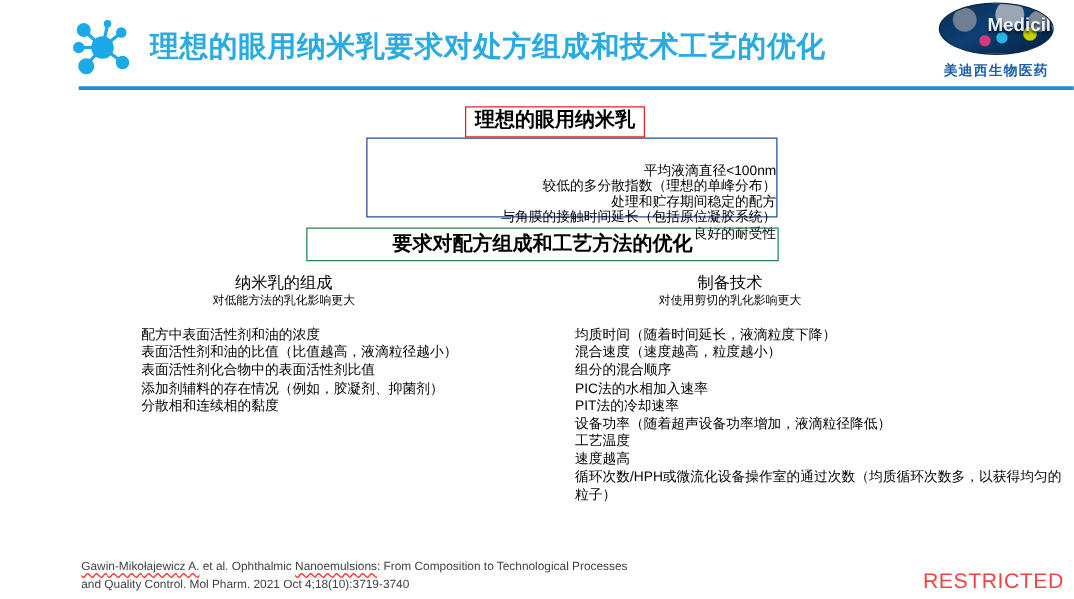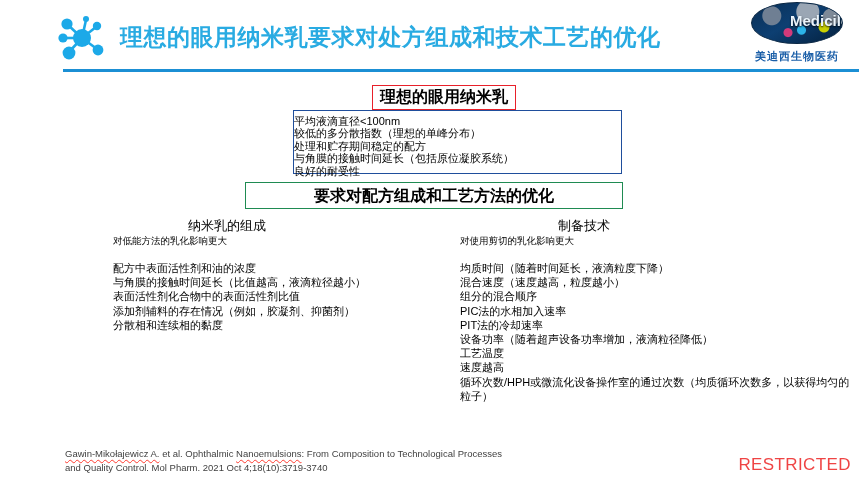--- a/index.html
+++ b/index.html
@@ -106,22 +106,22 @@
   }
 
   
   .blue-box {
     position: absolute;
     left: 270px; top: 110px;
     width: 329px;
     height: 64px;
     border: 1px solid #1F4E9C;
     box-sizing: border-box;
-    text-align: left;
-    padding-top: 4px;
+    text-align: right;
+    padding-top: 20px;
   }
   .blue-box .line {
     font-size: 11px;
     color: #000000;
     line-height: 12.4px;
     white-space: nowrap;
   }
 
   
   .green-box {
@@ -153,20 +153,21 @@
     text-align: center;
     line-height: 16px;
     white-space: nowrap;
   }
   .col-left .col-head  { padding-right: 112px; }
   .col-right .col-head { padding-right: 152px; }
 
   .col-sub {
     font-size: 9.5px;
     color: #000000;
+    text-align: center;
     line-height: 12px;
     margin-top: 1px;
     white-space: nowrap;
   }
   .col-left .col-sub  { padding-right: 112px; }
   .col-right .col-sub { padding-right: 152px; }
 
   .col-list {
     margin-top: 14px;
   }
@@ -259,21 +260,21 @@
     <div class="line">良好的耐受性</div>
   </div>
 
   <div class="green-box">要求对配方组成和工艺方法的优化</div>
 
   <div class="col col-left">
     <div class="col-head">纳米乳的组成</div>
     <div class="col-sub">对低能方法的乳化影响更大</div>
     <div class="col-list">
       <div class="line">配方中表面活性剂和油的浓度</div>
-      <div class="line">与角膜的接触时间延长（比值越高，液滴粒径越小）</div>
+      <div class="line">表面活性剂和油的比值（比值越高，液滴粒径越小）</div>
       <div class="line">表面活性剂化合物中的表面活性剂比值</div>
       <div class="line">添加剂辅料的存在情况（例如，胶凝剂、抑菌剂）</div>
       <div class="line">分散相和连续相的黏度</div>
     </div>
   </div>
 
   <div class="col col-right">
     <div class="col-head">制备技术</div>
     <div class="col-sub">对使用剪切的乳化影响更大</div>
     <div class="col-list">

